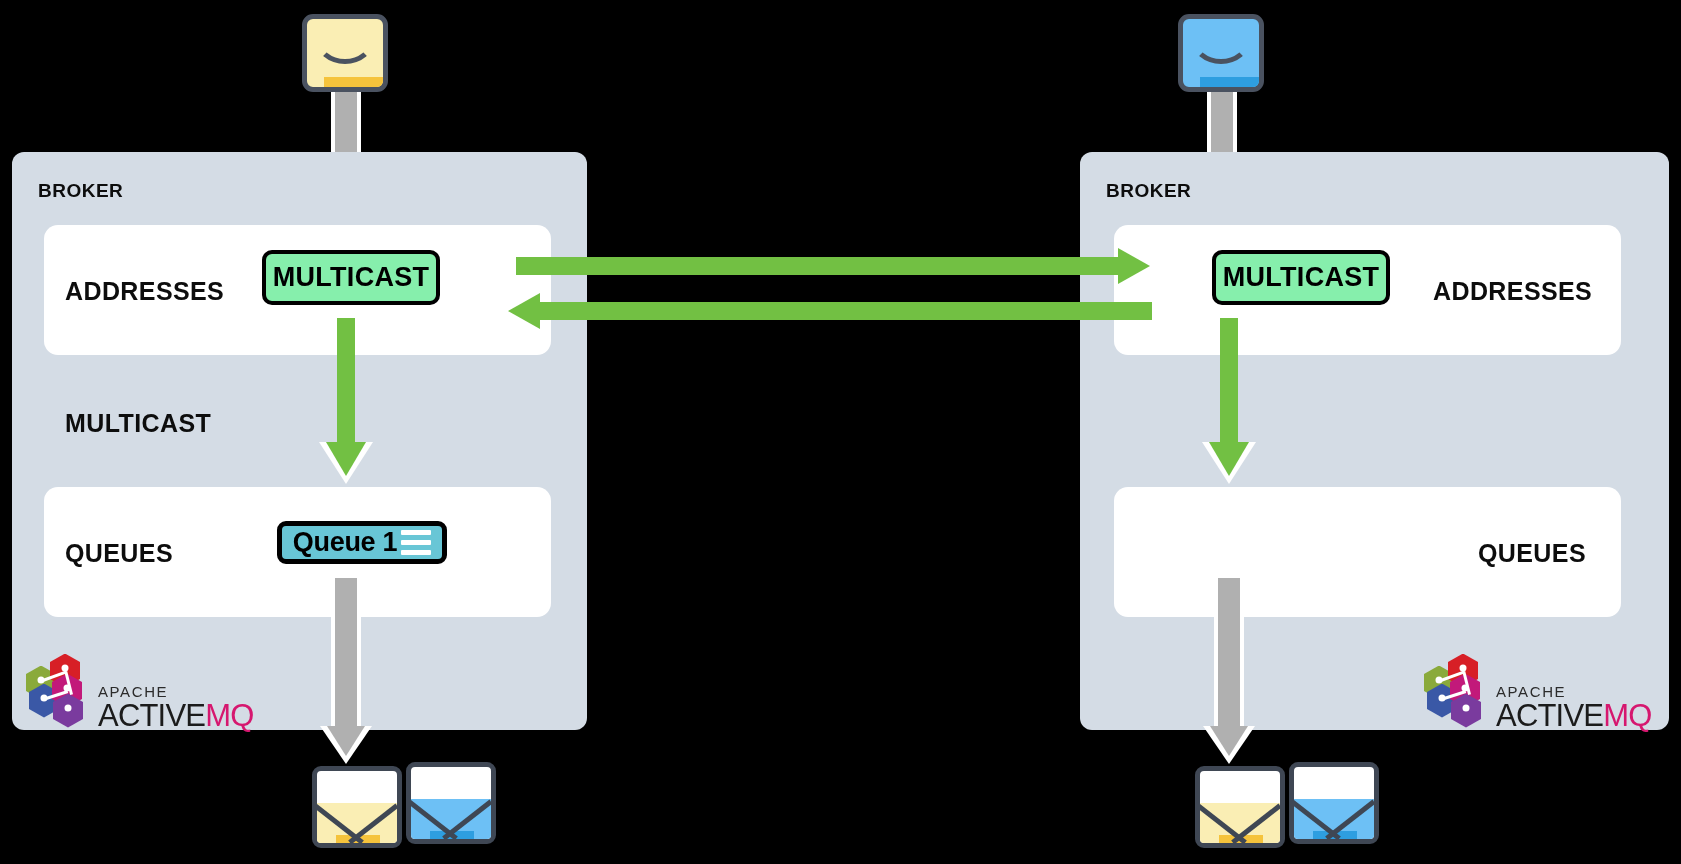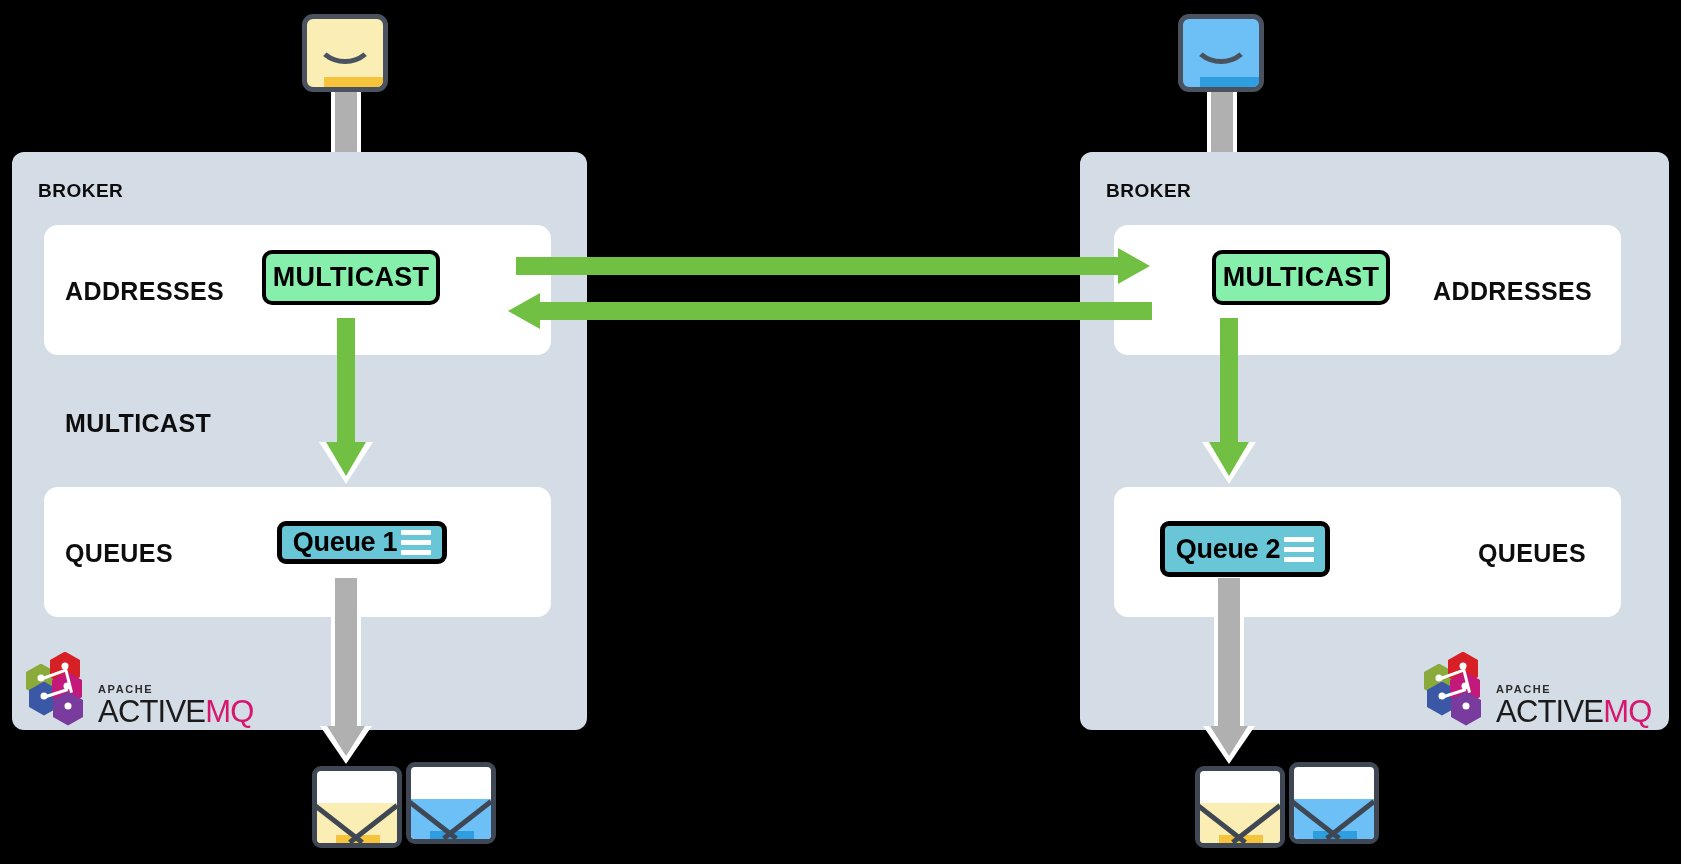--- a/index.html
+++ b/index.html
@@ -116,21 +116,21 @@
     position:absolute;width:30px;height:34px;
     clip-path:polygon(50% 0%,100% 25%,100% 75%,50% 100%,0% 75%,0% 25%);
   }
   .hex .dot{
     position:absolute;width:7px;height:7px;border-radius:50%;
     background:#fff;left:50%;top:42%;transform:translate(-50%,-50%);
   }
   .hexline{position:absolute;background:#fff;height:2.5px;transform-origin:left center;}
   .logo .words{position:relative;padding-top:2px;}
   .logo .apache{
-    font-size:11px;font-weight:bold;color:#2b2b2b;letter-spacing:1.6px;
+    font-size:15px;font-weight:normal;color:#2b2b2b;letter-spacing:1.6px;
     line-height:1;margin-bottom:1px;margin-top:44px;
   }
   .logo .name{
     font-size:31px;font-weight:normal;line-height:1;letter-spacing:-.8px;
     white-space:nowrap;
   }
   .logo .name .active{color:#1b1b1b;}
   .logo .name .mq{color:#d6176f;}
 </style>
 </head>
@@ -216,28 +216,20 @@
 
   <div class="chip-queue" style="left:277px;top:521px;width:170px;height:43px;">
     <span class="qtext">Queue 1</span>
     <span class="qlines">
         <i></i>
         <i></i>
         <i></i>
       </span>
   </div>
 
-  <div class="chip-queue" style="left:1160px;top:521px;width:170px;height:56px;">
-    <span class="qtext">Queue 2</span>
-    <span class="qlines">
-        <i></i>
-        <i></i>
-        <i></i>
-      </span>
-  </div>
 
   <div class="arrow-v" style="left:320px;top:578px;width:52px;height:190px;">
     <div class="shaft" style="top:0;width:22px;height:152px;background:#b0b0b0;border-left:4px solid #fff;border-right:4px solid #fff;box-sizing:content-box;"></div>
     <div class="head" style="top:148px;border-left:26px solid transparent;border-right:26px solid transparent;border-top:38px solid #fff;"></div>
     <div class="head" style="top:148px;border-left:19px solid transparent;border-right:19px solid transparent;border-top:30px solid #b0b0b0;"></div>
   </div>
 
   <div class="arrow-v" style="left:1203px;top:578px;width:52px;height:190px;">
     <div class="shaft" style="top:0;width:22px;height:152px;background:#b0b0b0;border-left:4px solid #fff;border-right:4px solid #fff;box-sizing:content-box;"></div>
     <div class="head" style="top:148px;border-left:26px solid transparent;border-right:26px solid transparent;border-top:38px solid #fff;"></div>

